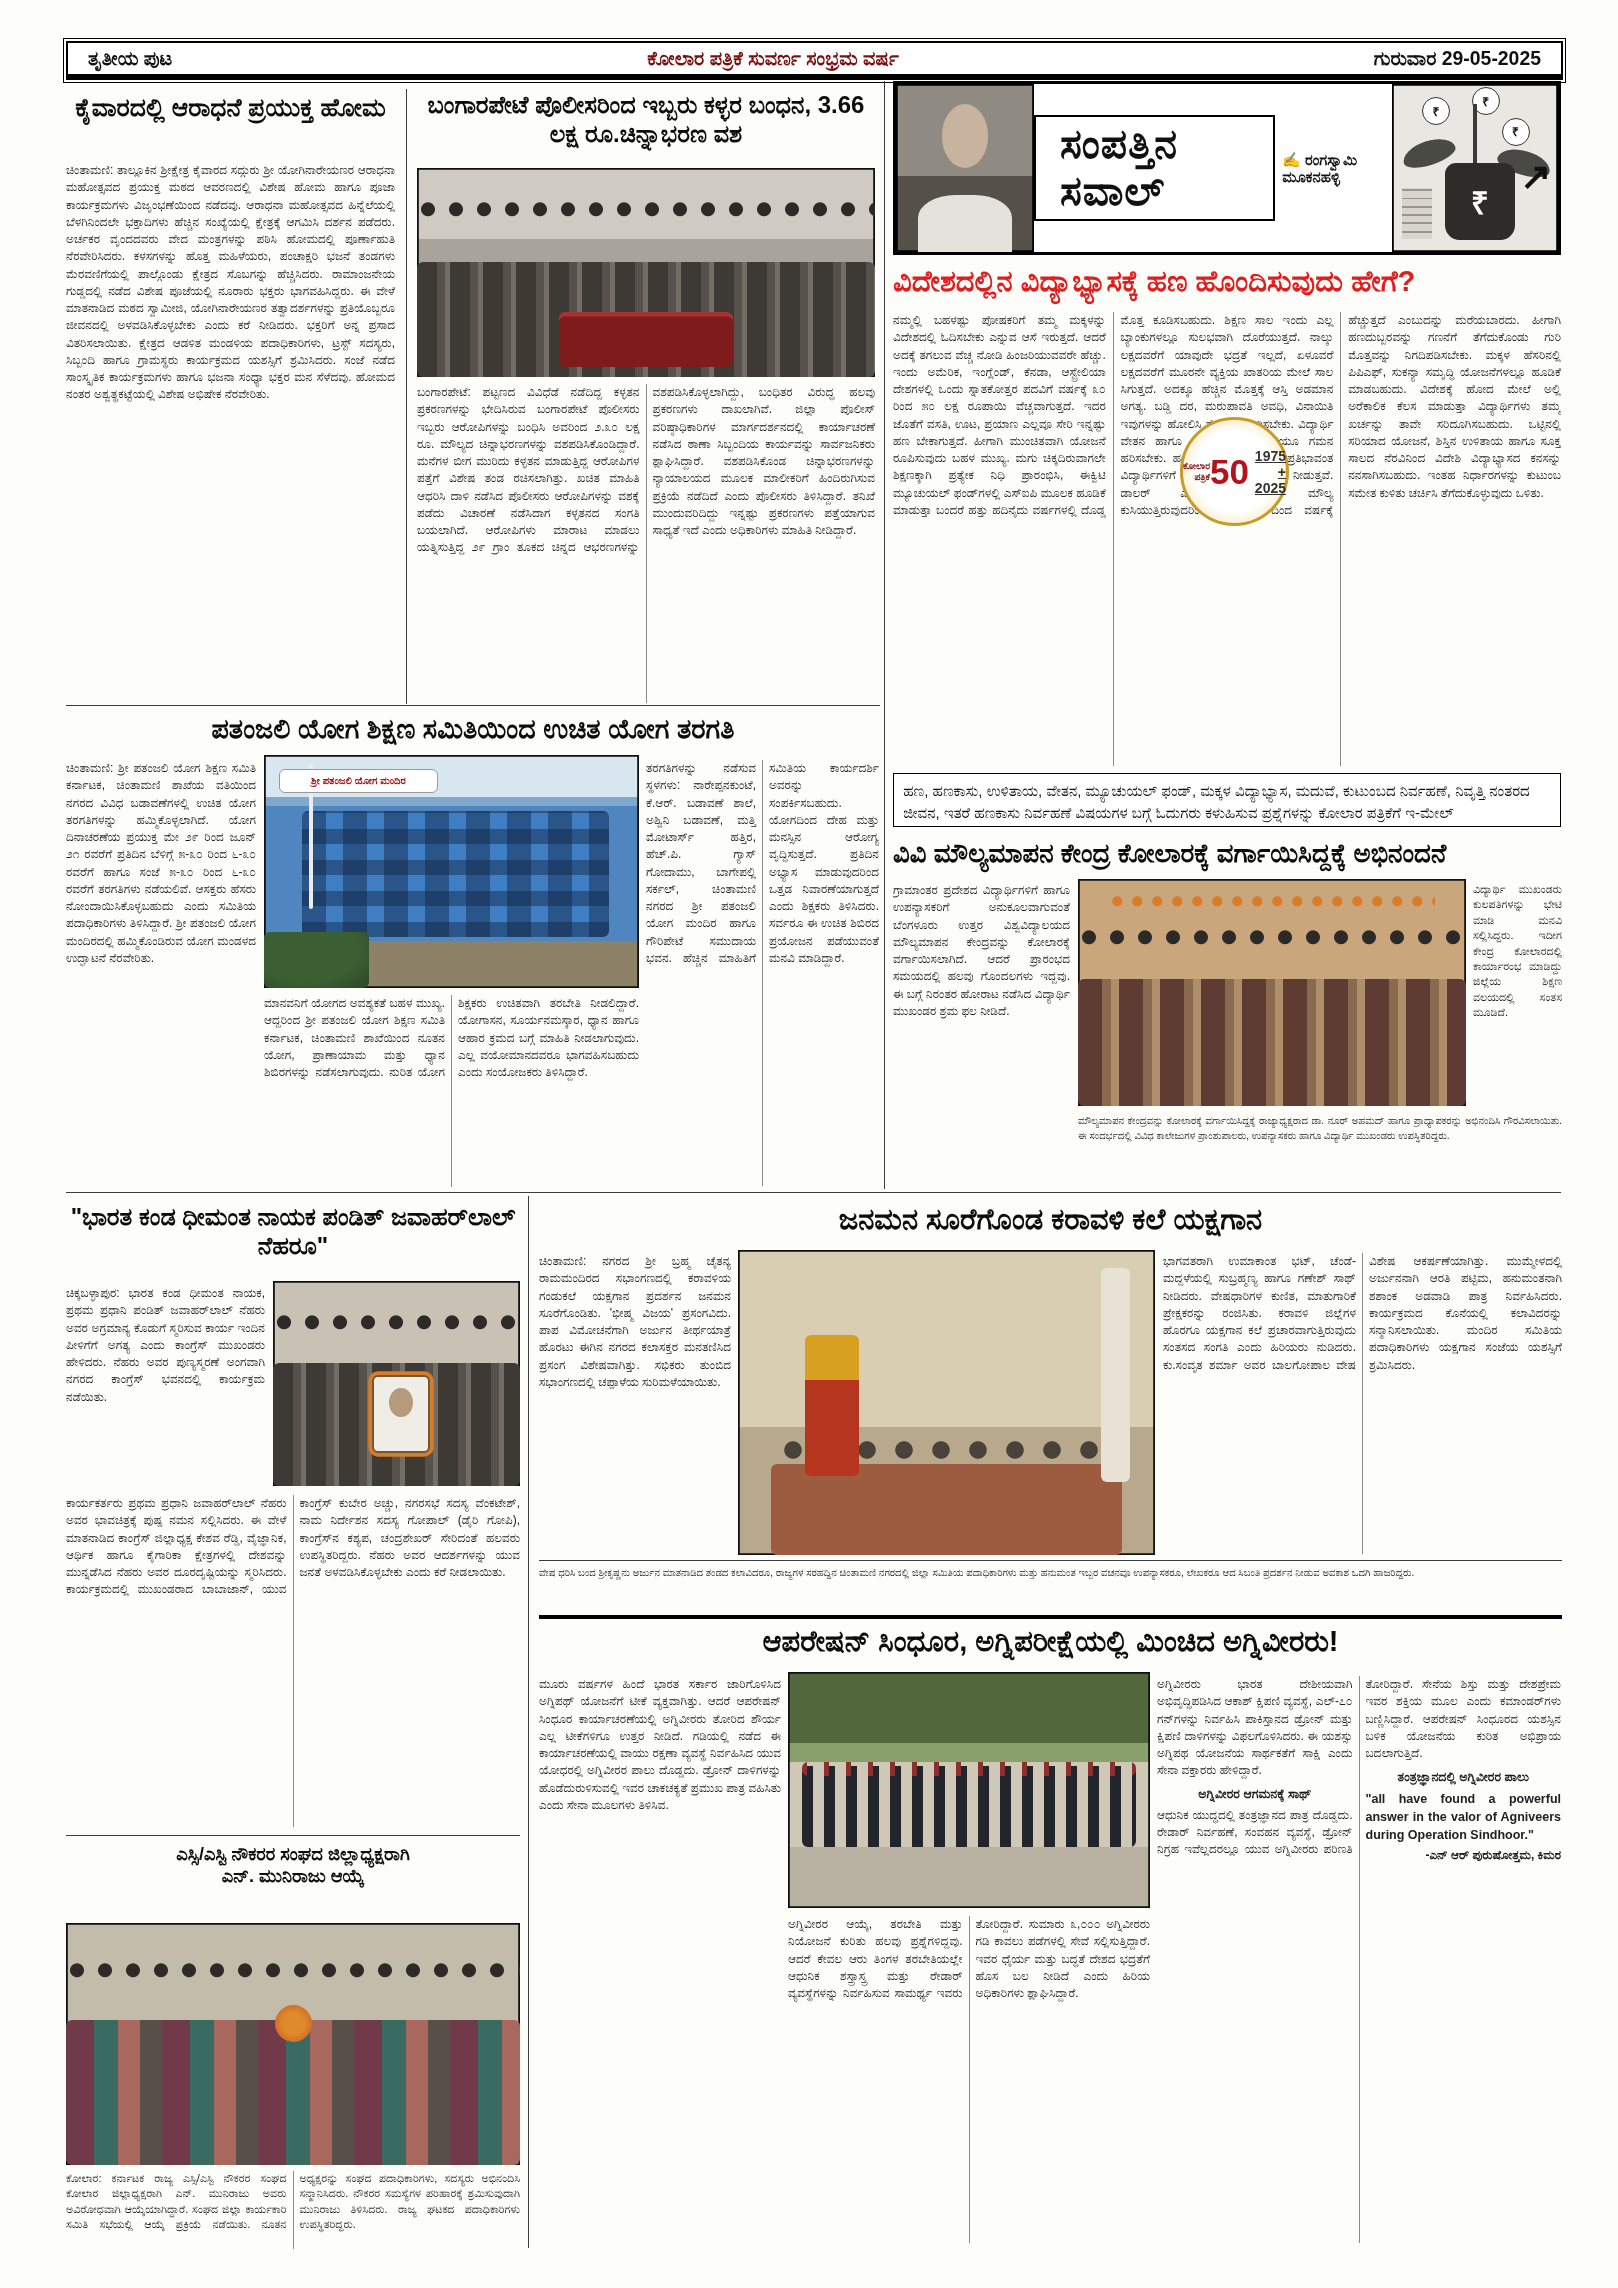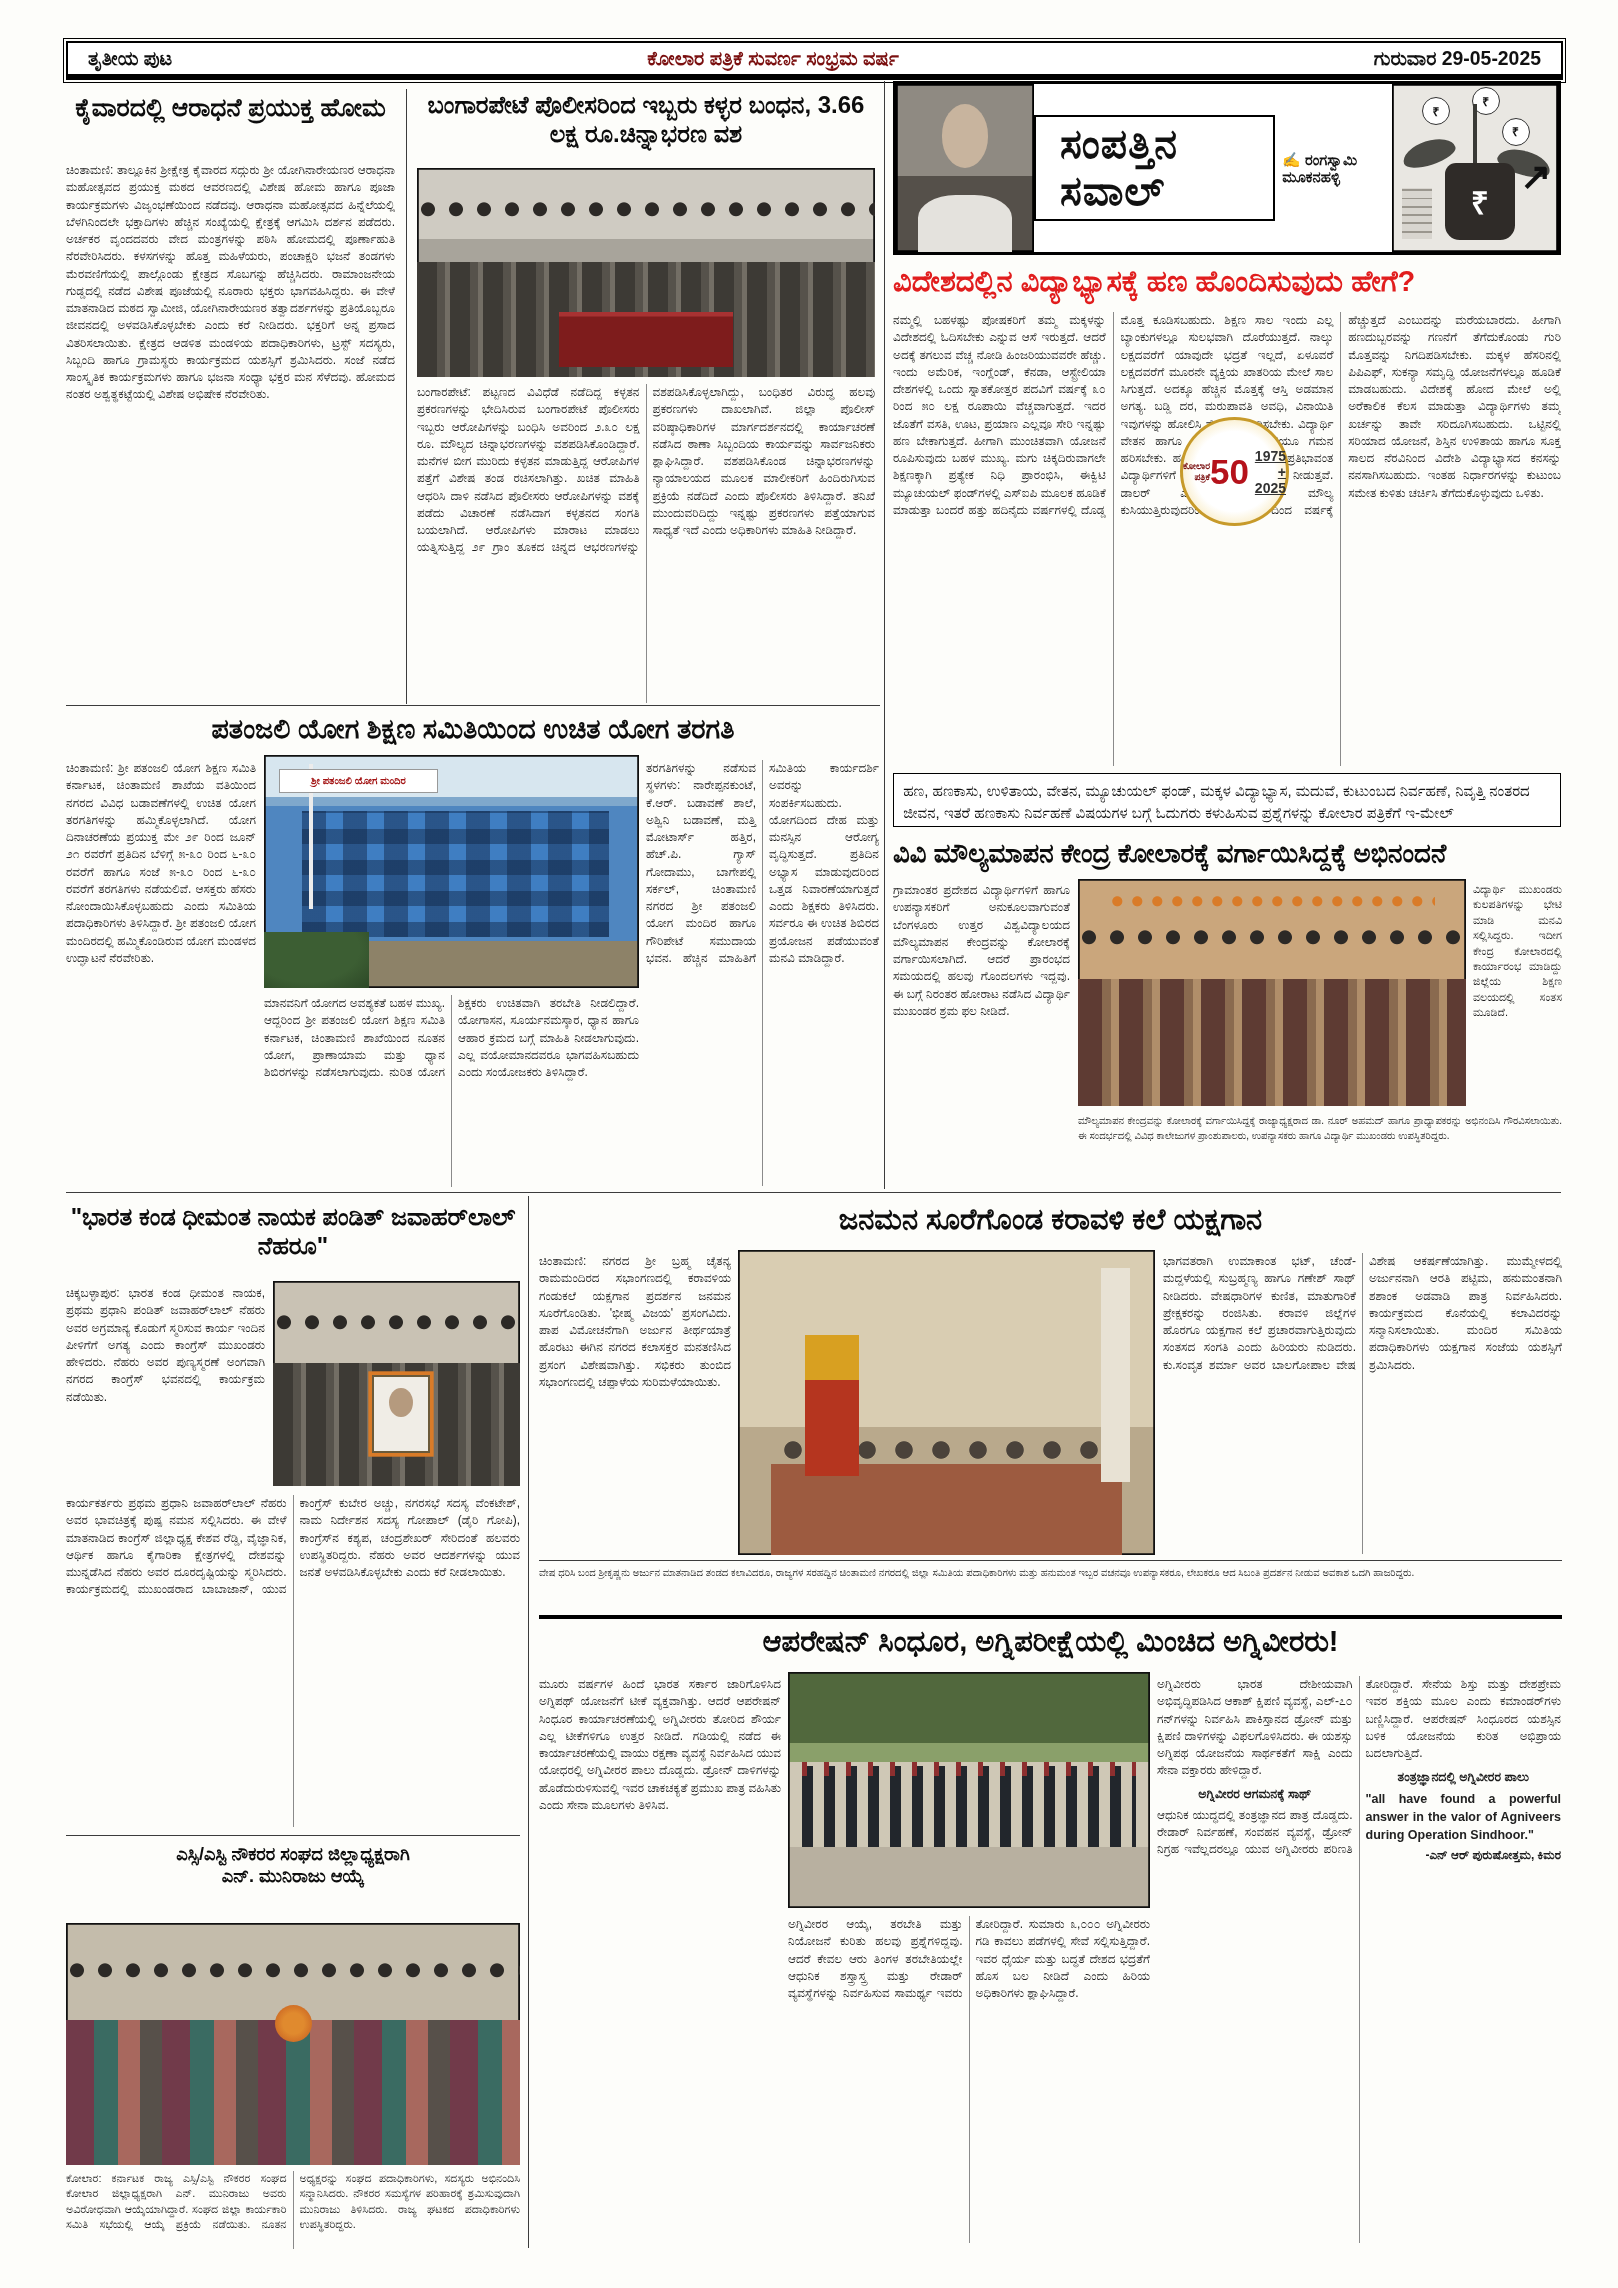--- a/index.html
+++ b/index.html
@@ -18,21 +18,21 @@
   .bt{font-size:12px;line-height:1.44;text-align:justify;color:#1b1b1b;overflow:hidden;}
   .c2{column-count:2;column-gap:13px;column-rule:0.9px solid #8a8a8a;}
   .c3{column-count:3;column-gap:14.8px;column-rule:0.9px solid #8a8a8a;}
   .small{font-size:11px;line-height:1.4;}
   
   .vrule{background:#3c3c3c;width:0.9px;}
   .hrule{background:#3c3c3c;height:0.9px;}
   .hrule-thick{background:#000;height:3.7px;}
   
   .ph{background:#b7b1a6;box-shadow:inset 0 0 0 1.8px #111;overflow:hidden;}
-  .ph>div{position:absolute;}
+  .ph>div{position:absolute;border-radius:6px;}
   .heads{left:0;right:0;top:16%;height:16%;
          background:radial-gradient(circle at 11px 8.3px,#2c2926 6.5px,transparent 7.4px);
          background-size:28px 100%;background-repeat:repeat-x;}
   .crowd{left:0;right:0;bottom:0;height:60%;
          background:repeating-linear-gradient(90deg,#3d3a35 0 20px,#56524b 20px 28px,#736e65 28px 33px);}
   
   .coin{width:26px;height:26px;border-radius:50%;background:#fff;border:1.8px solid #333;
         font-size:12px;font-weight:bold;display:flex;align-items:center;justify-content:center;}
   .sack{bottom:7%;left:32%;width:42%;height:46%;background:#2f2b28;border-radius:11px 11px 14.8px 14.8px;
         color:#fff;font-size:31px;font-weight:bold;display:flex;align-items:center;justify-content:center;}

